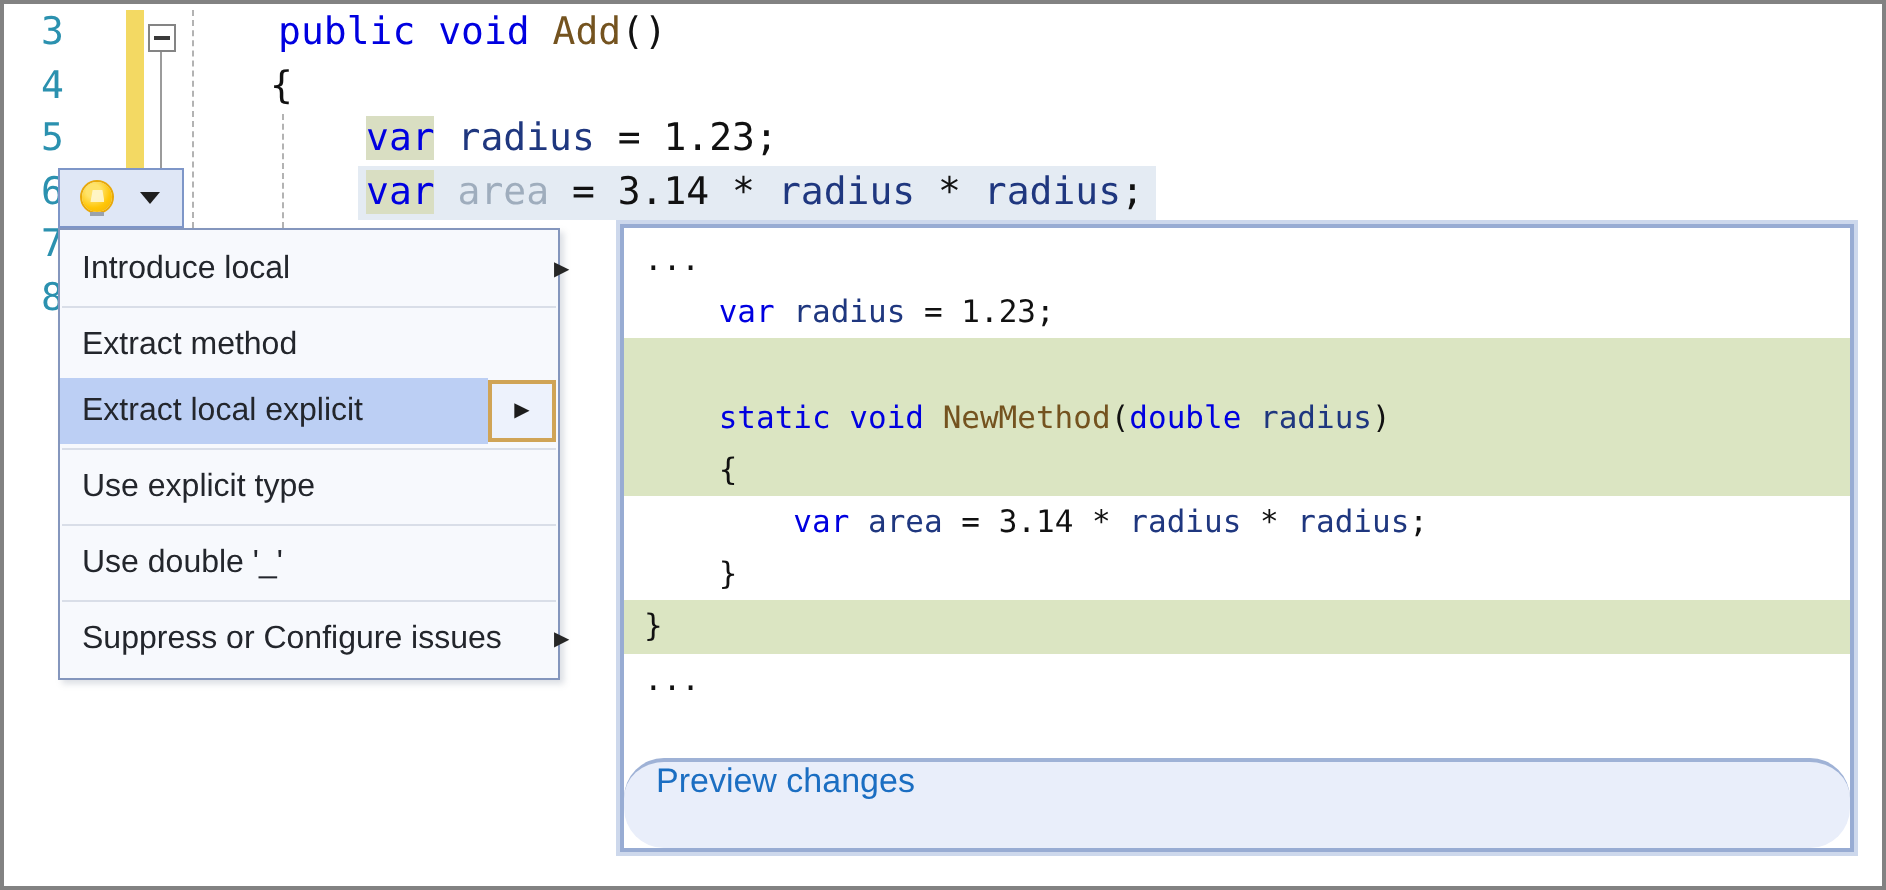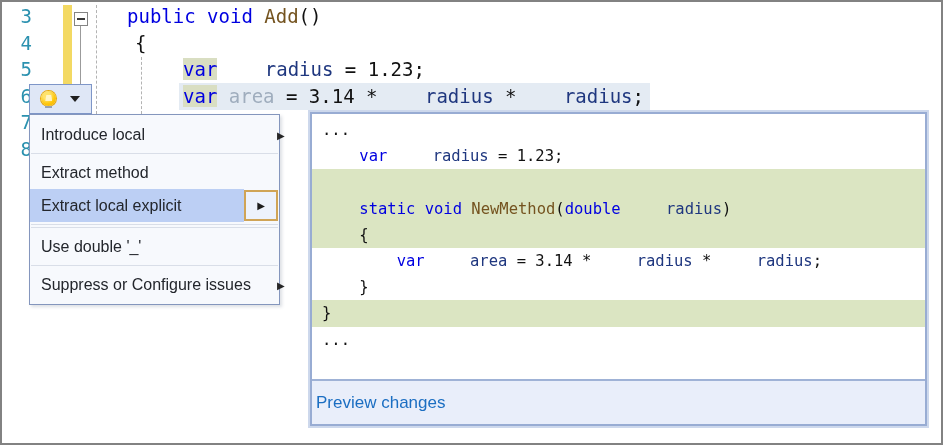--- a/index.html
+++ b/index.html
@@ -13,21 +13,21 @@
   .ed-row{position:relative;height:26.5px;}
   .ln{
     position:absolute;left:0;top:0;width:28px;text-align:right;
     font-size:19px;line-height:26.5px;color:#2b91af;
   }
   .code{
     position:absolute;top:0;white-space:pre;font-size:19px;line-height:26.5px;color:#111;
   }
   .tk{white-space:pre;}
   .kw{color:#0000e0;}
-  .ident{color:#1f377f;margin-left:36px;}
+  .ident{color:#1f377f;}
   .method{color:#74531f;}
   .plain{color:#111;}
   .faded{color:#9fadbd;}
   .sage{background:#d9dec2;}
   .row-hl{background:#e4ebf3;padding:2px 6px 3px 4px;margin-left:-4px;}
   #change-bar{position:absolute;left:59px;top:2px;width:9px;height:80px;background:#f3d963;}
   #minus-box{
     position:absolute;left:70px;top:9px;width:14px;height:14px;box-sizing:border-box;
     border:1px solid #848484;background:#fff;
   }
@@ -91,42 +91,42 @@
     position:absolute;left:308px;top:110px;width:617px;height:314px;box-sizing:border-box;
     border:2px solid #98acd3;background:#ffffff;z-index:7;
     box-shadow:0 0 0 2px #cdd8ec;
     display:flex;flex-direction:column;
   }
   #popup-code{padding-top:3px;background:#fff;}
   .pv-row{height:26.2px;white-space:pre;font-size:15.5px;line-height:26.2px;padding-left:10px;color:#111;}
   .pv-row.green{background:#dbe5c2;}
   #popup-footer{
     margin-top:auto;border-top:2px solid #9fb2d6;background:#e9eefa;height:43px;
-    display:flex;align-items:center;padding-left:4px;
+    display:flex;padding-left:16px;border-radius:20px;
   }
   #preview-link{
     font-family:"Liberation Sans","DejaVu Sans",sans-serif;font-size:17px;color:#1b6ec2;
     text-decoration:none;cursor:pointer;
   }
 </style>
 </head>
 <body>
 
 <div id="root">
 
   <div id="editor">
     <div id="change-bar"></div>
     <div id="minus-box"></div>
     <div id="outline-line"></div>
     <div id="guide-1" class="guide"></div>
     <div id="guide-2" class="guide"></div>
     <div id="editor-lines">
         <div class="ed-row">
           <div class="ln">3</div>
-          <div class="code" style="left: 123px;"><span class="tk kw">public void </span><span class="tk method">Add</span><span class="tk plain">()</span></div>
+          <div class="code" style="left: 135px;"><span class="tk kw">public void </span><span class="tk method">Add</span><span class="tk plain">()</span></div>
         </div>
         <div class="ed-row">
           <div class="ln">4</div>
           <div class="code" style="left: 131px;"><span class="tk plain">{</span></div>
         </div>
         <div class="ed-row">
           <div class="ln">5</div>
           <div class="code" style="left: 179px;"><span class="tk kw sage">var</span><span class="tk plain"> </span><span class="tk ident">radius</span><span class="tk plain"> = 1.23;</span></div>
         </div>
         <div class="ed-row">
@@ -160,20 +160,23 @@
       </div>
       <div class="menu-sep"></div>
       <div class="menu-item">
         <span class="lbl">Extract method</span>
       </div>
       <div class="menu-item hl">
         <span class="lbl">Extract local explicit</span>
         <span class="expand-btn">▶</span>
       </div>
       <div class="menu-sep"></div>
+      <div class="menu-item">
+        <span class="lbl">Use explicit type</span>
+      </div>
       <div class="menu-sep"></div>
       <div class="menu-item">
         <span class="lbl">Use double '_'</span>
       </div>
       <div class="menu-sep"></div>
       <div class="menu-item">
         <span class="lbl">Suppress or Configure issues</span>
         <span class="sub-arrow">▶</span>
       </div>
     </div>

